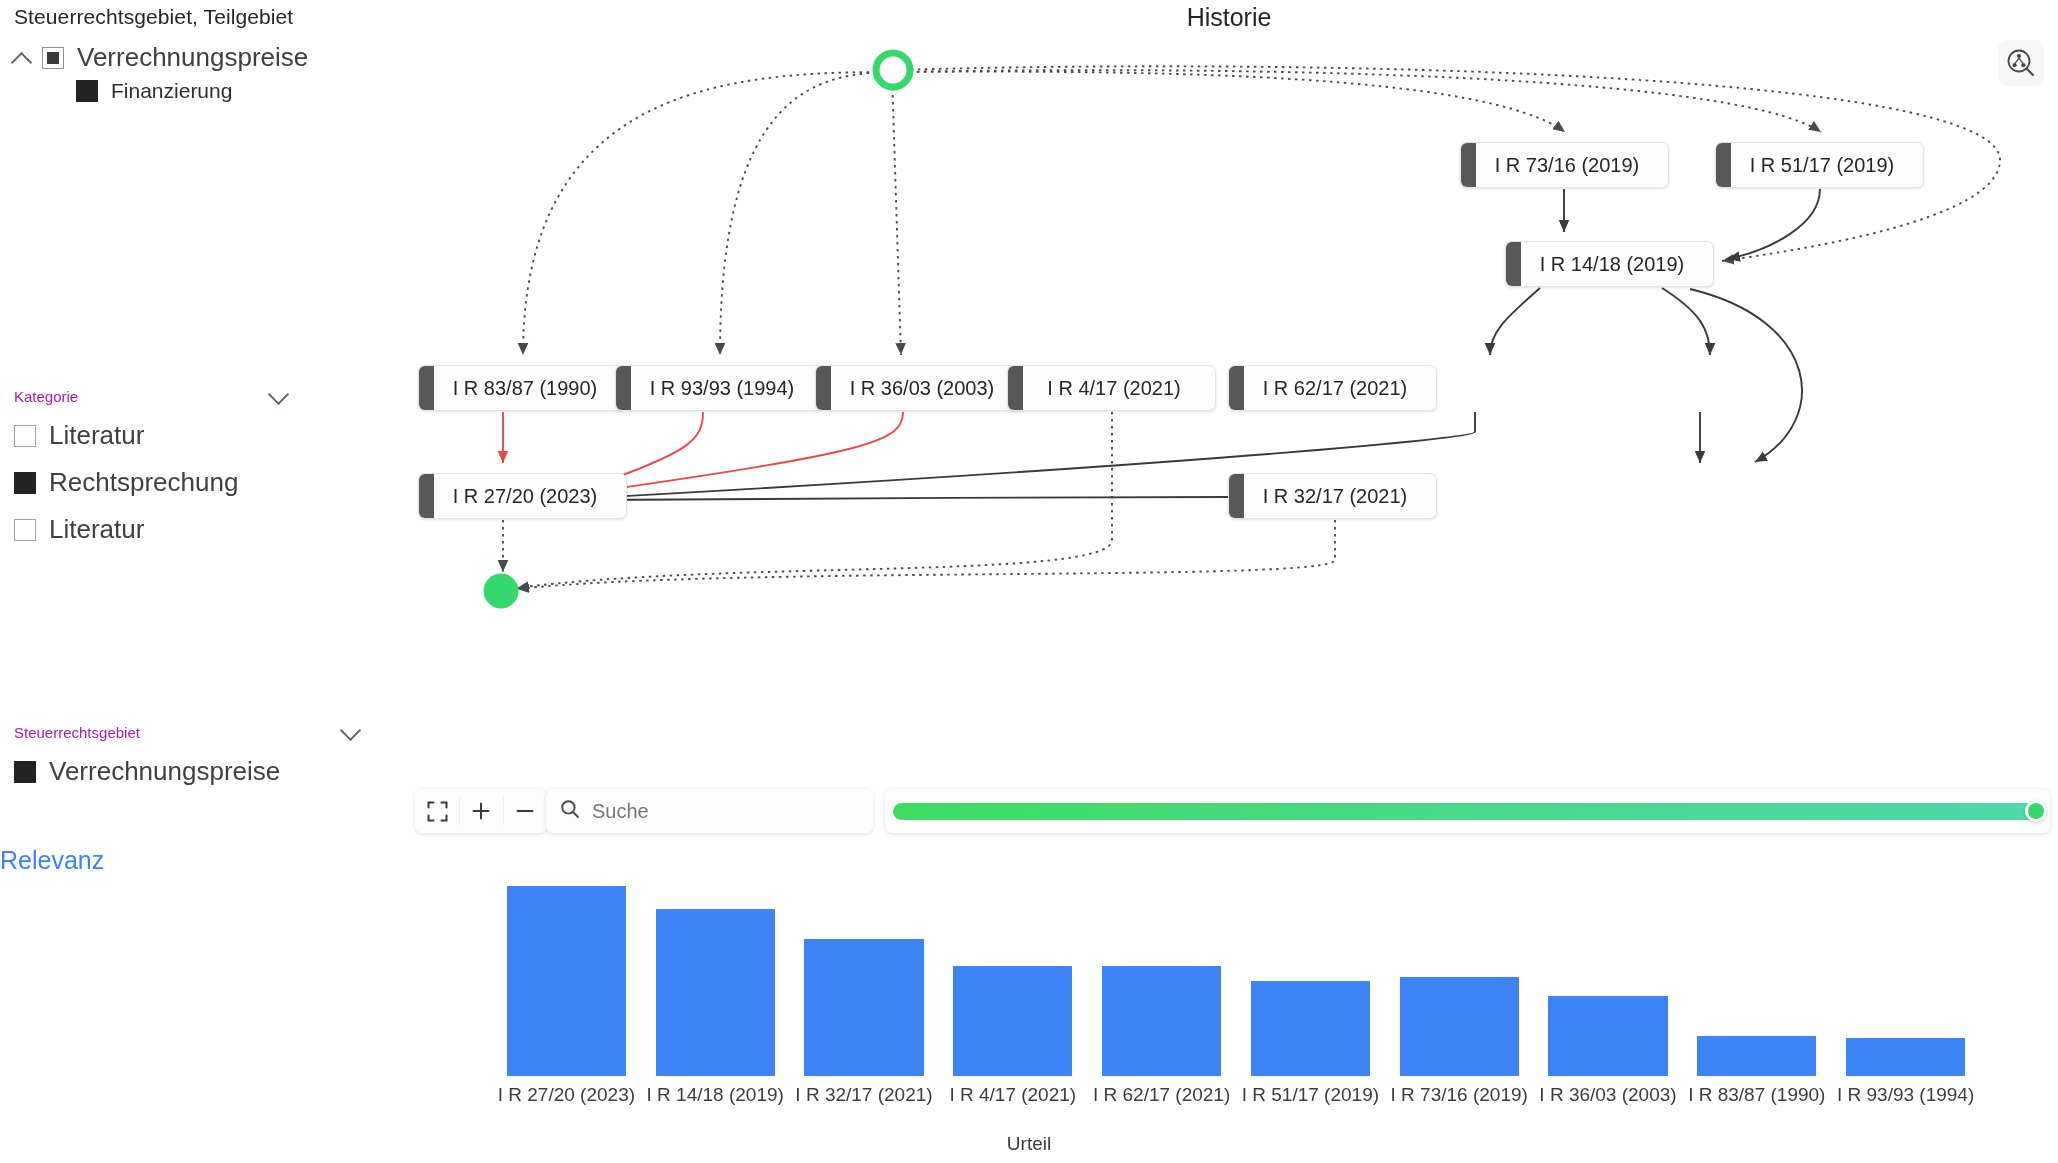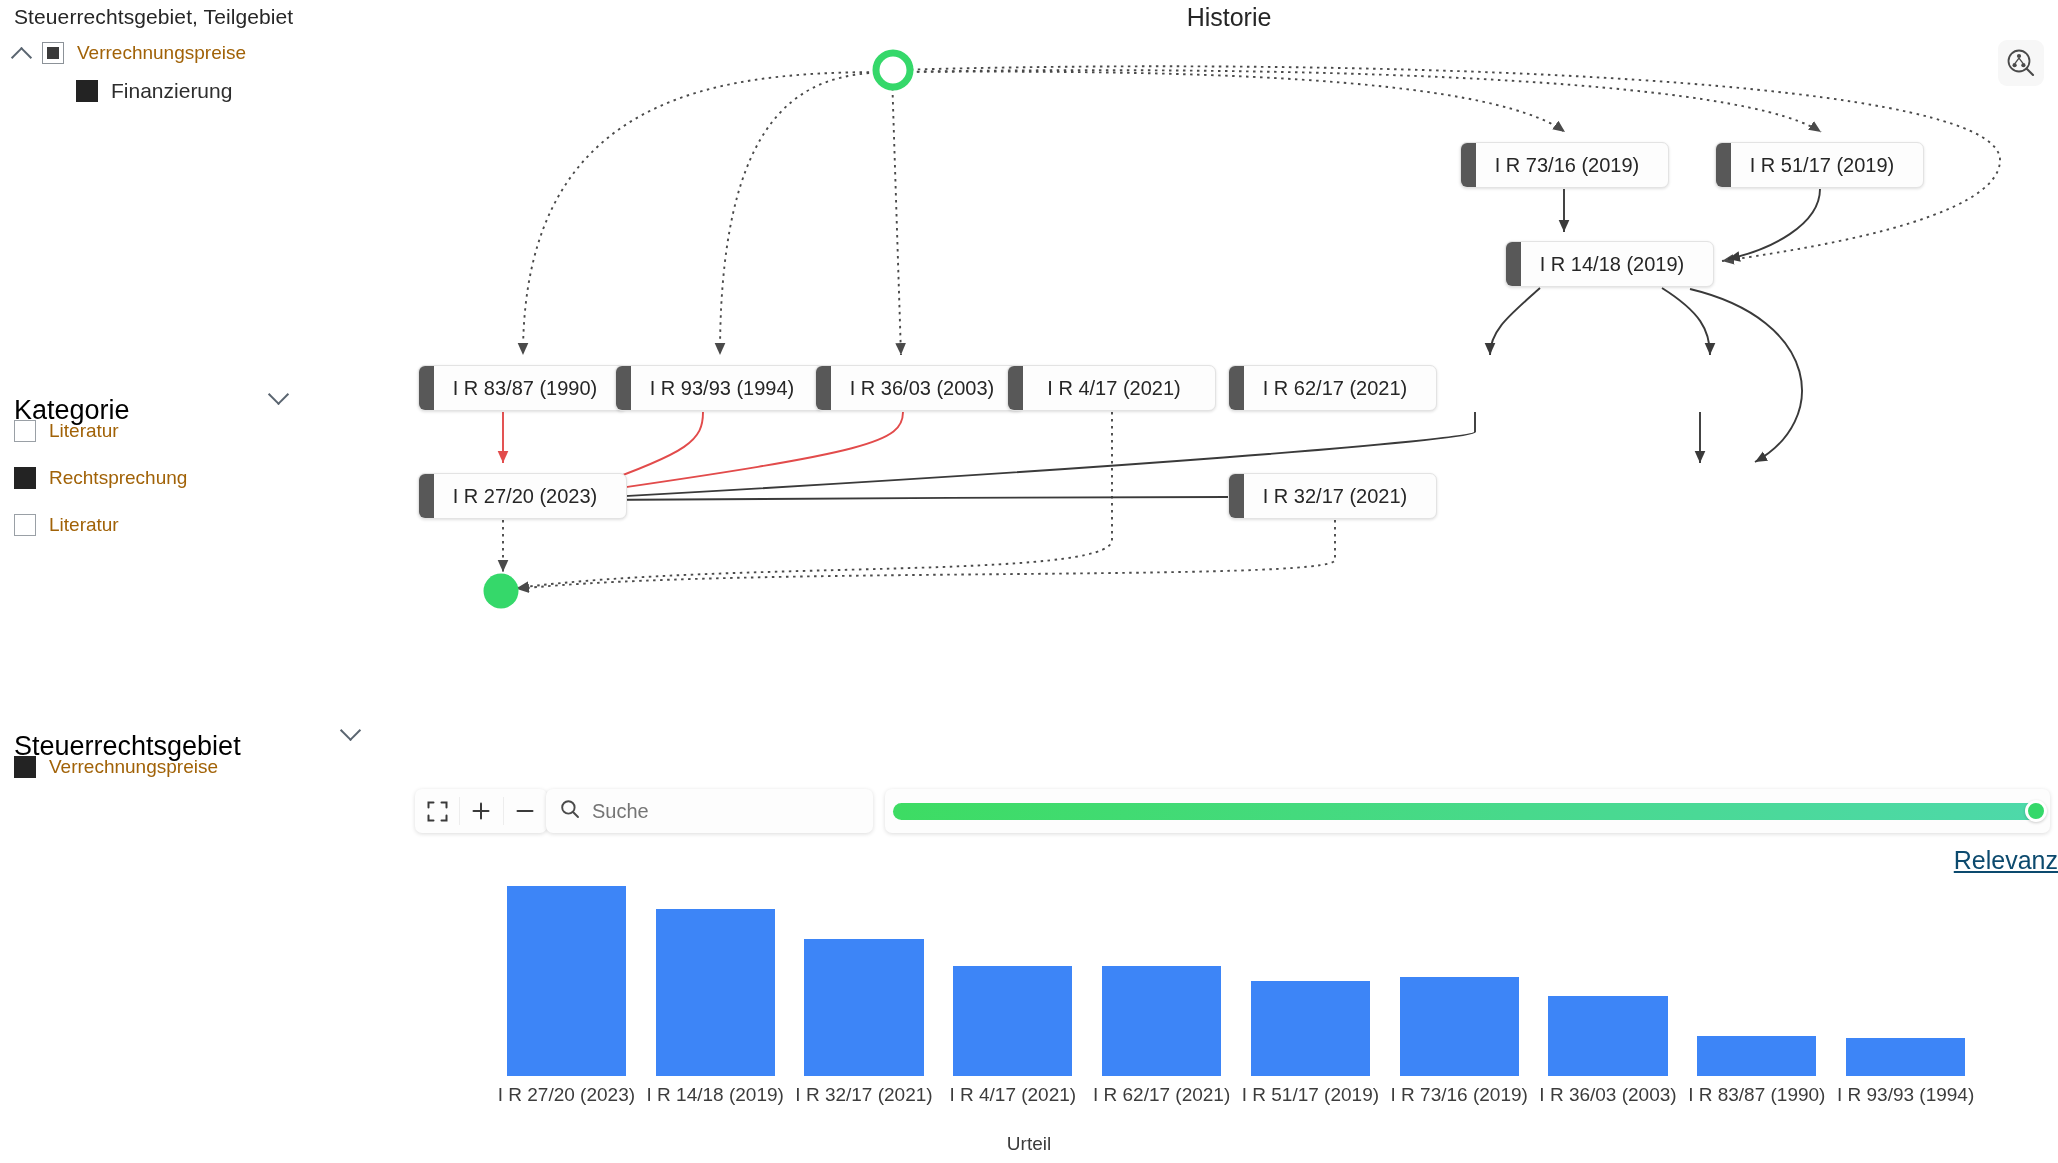--- a/index.html
+++ b/index.html
@@ -36,28 +36,28 @@
     border-right:2px solid #5a6570; border-bottom:2px solid #5a6570;
     transform: rotate(45deg);
   }
 
   .cb { width:22px; height:22px; flex:0 0 auto; margin-right:13px; }
   .cb-empty { border:1.6px solid #9aa0a6; background:#fff; }
   .cb-filled { background:#232323; border:1.6px solid #232323; }
   .cb-partial { border:1.6px solid #8c9298; background:#fff; position:relative; }
   .cb-partial::after { content:""; position:absolute; left:4px; top:4px; right:4px; bottom:4px; background:#3a3a3a; }
 
-  .tree-label { font-size:19px; color:#a16207; white-space:nowrap; }
+  .tree-label { font-size:26px; color:#404040; white-space:nowrap; }
   .tree-label-sub { font-size:21px; color:#2e2e2e; white-space:nowrap; }
 
   .facet-block { position:absolute; left:0; width:400px; }
   #facet-kategorie { top:380px; }
   #facet-steuer { top:716px; }
   .facet-head { position:relative; height:34px; }
-  .facet-head .facet-name { position:absolute; left:14px; top:15px; font-size:27px; color:#000000; }
+  .facet-head .facet-name { position:absolute; left:14px; top:8px; font-size:15px; color:#a21caf; }
   .facet-head .facet-toggle { position:absolute; left:268px; top:4px; cursor:pointer; }
   .facet-opt { position:absolute; left:14px; display:flex; align-items:center; }
 
   
   #graph-panel { position:absolute; left:400px; top:0; width:1658px; height:800px; }
   #graph-title {
     position:absolute; left:0; right:0; top:3px; text-align:center;
     font-size:25px; color:#262626; font-weight:400;
   }
   #graph-tool-icon {
@@ -113,22 +113,22 @@
   }
   #slider-thumb {
     position:absolute; right:-5px; top:50%; transform:translateY(-50%);
     width:22px; height:22px; border-radius:50%; background:#35d86a;
     border:3px solid #ffffff; box-shadow:0 1px 3px rgba(0,0,0,.2); cursor:grab;
   }
 
   
   #chart-panel { position:absolute; left:0; top:840px; width:2058px; height:323px; }
   #chart-title {
-    position:absolute; left:0; right:0; top:6px; text-align:right;
-    font-size:25px; color:#0c4a6e;text-decoration:underline;
+    position:absolute; left:0; right:0; top:6px; text-align:left;
+    font-size:25px; color:#3b82f6;
   }
   #plot { position:absolute; left:0; top:46px; width:2058px; height:230px; }
   .bar-col { position:absolute; bottom:0; }
   .bar { position:absolute; bottom:0; left:0; width:100%; background:#3d85f7; }
   .bar-lbl {
     position:absolute; top:232px; left:50%; transform:translateX(-50%);
     font-size:19px; color:#3c3c3c; white-space:nowrap;
   }
   #xaxis-label {
     position:absolute; left:0; right:0; top:1133px; text-align:center;

